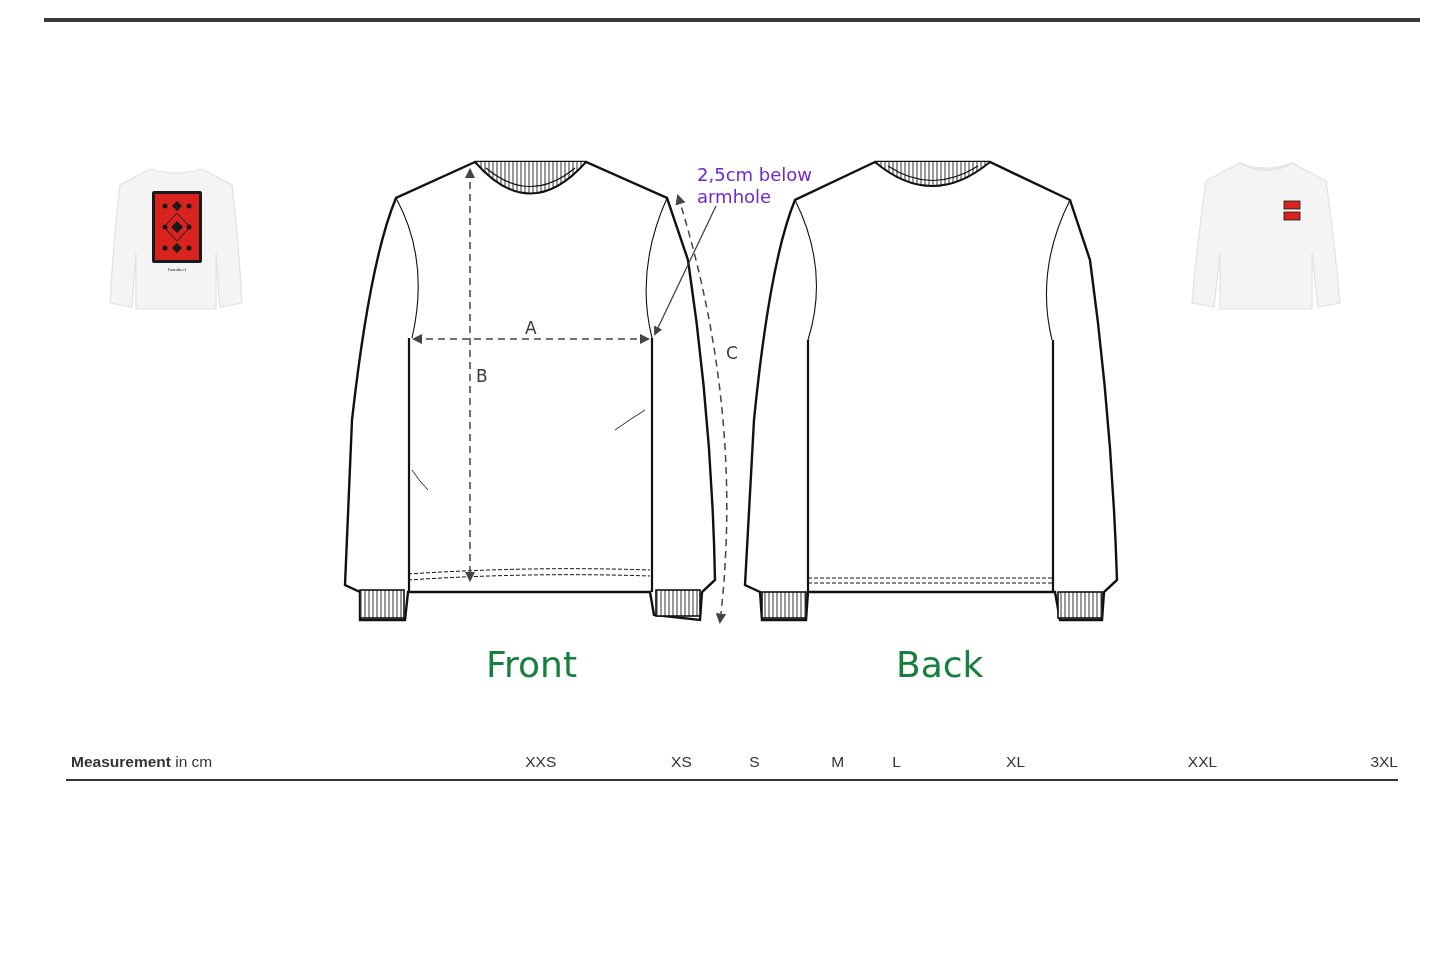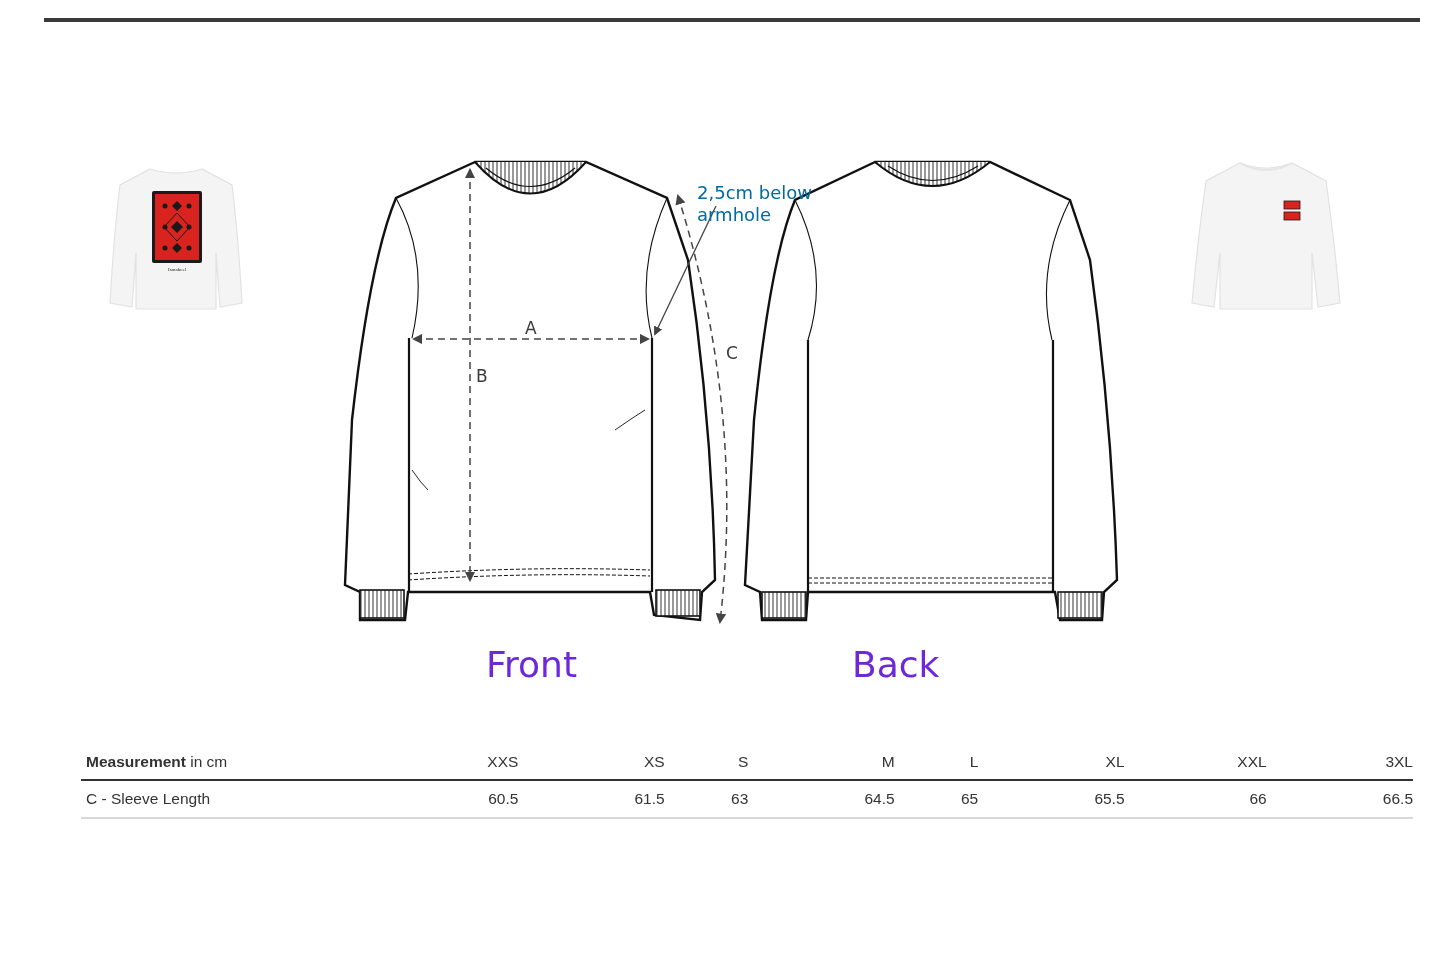--- a/index.html
+++ b/index.html
@@ -1,24 +1,24 @@
 <!DOCTYPE html>
 <html><head>
 <meta charset="utf-8">
 <style>
   html, body { margin:0; padding:0; background:#ffffff; }
   body { width:1445px; height:955px; position:relative; overflow:hidden;
          font-family:"Liberation Sans", sans-serif; color:#2b2b2b; }
   .top-rule { position:absolute; left:44px; top:18px; width:1376px; height:4px; background:#3a3a3a; }
   .thumb { position:absolute; }
   .diagram { position:absolute; left:330px; top:150px; }
-  .view-label { position:absolute; font-size:36px; color:#6d28d9; font-family:"DejaVu Sans", sans-serif; }
-  .note { position:absolute; left:697px; top:164px; font-size:18px; line-height:22px; color:#0369a1; font-family:"DejaVu Sans", sans-serif;margin-top:18px; }
+  .view-label { position:absolute; font-size:36px; color:#15803d; font-family:"DejaVu Sans", sans-serif; }
+  .note { position:absolute; left:697px; top:164px; font-size:18px; line-height:22px; color:#6d28d9; font-family:"DejaVu Sans", sans-serif; }
   .dim { position:absolute; font-size:17px; color:#3a3a3a; font-family:"DejaVu Sans", sans-serif; }
-  table.size { position:absolute; left:66px; top:745px; width:1332px; border-collapse:collapse; font-size:15.5px; color:#333;margin-left:15px; }
+  table.size { position:absolute; left:66px; top:745px; width:1332px; border-collapse:collapse; font-size:15.5px; color:#333; }
   table.size th, table.size td { height:36px; padding:0; text-align:right; font-weight:normal; }
   table.size thead th { height:34px; border-bottom:2px solid #333; }
   table.size tbody td { border-bottom:2px solid #d8d8d8; }
   table.size .first { text-align:left; padding-left:5px; width:282px; }
   table.size .first b { font-weight:bold; }
 </style>
 </head>
 <body>
 
 <div class="top-rule"></div>
@@ -101,42 +101,31 @@
 <span class="dim" style="left:525px;top:318px">A</span>
 <span class="dim" style="left:476px;top:366px">B</span>
 <span class="dim" style="left:726px;top:343px">C</span>
 
 <div class="note">
   <div>2,5cm below</div>
   <div>armhole</div>
 </div>
 
 <div class="view-label" style="left:486px;top:644px">Front</div>
-<div class="view-label" style="left:852px;top:644px">Back</div>
+<div class="view-label" style="left:896px;top:644px">Back</div>
 
 <table class="size">
   <thead>
     <tr>
       <th class="first"><b>Measurement</b><span> in cm</span></th>
       <th>XXS</th>
       <th>XS</th>
       <th>S</th>
       <th>M</th>
       <th>L</th>
       <th>XL</th>
       <th>XXL</th>
       <th>3XL</th>
     </tr>
   </thead>
   <tbody>
-    <tr>
-      <td class="first">C - Sleeve Length</td>
-      <td>60.5</td>
-      <td>61.5</td>
-      <td>63</td>
-      <td>64.5</td>
-      <td>65</td>
-      <td>65.5</td>
-      <td>66</td>
-      <td>66.5</td>
-    </tr>
   </tbody>
 </table>
 
 </body></html>

